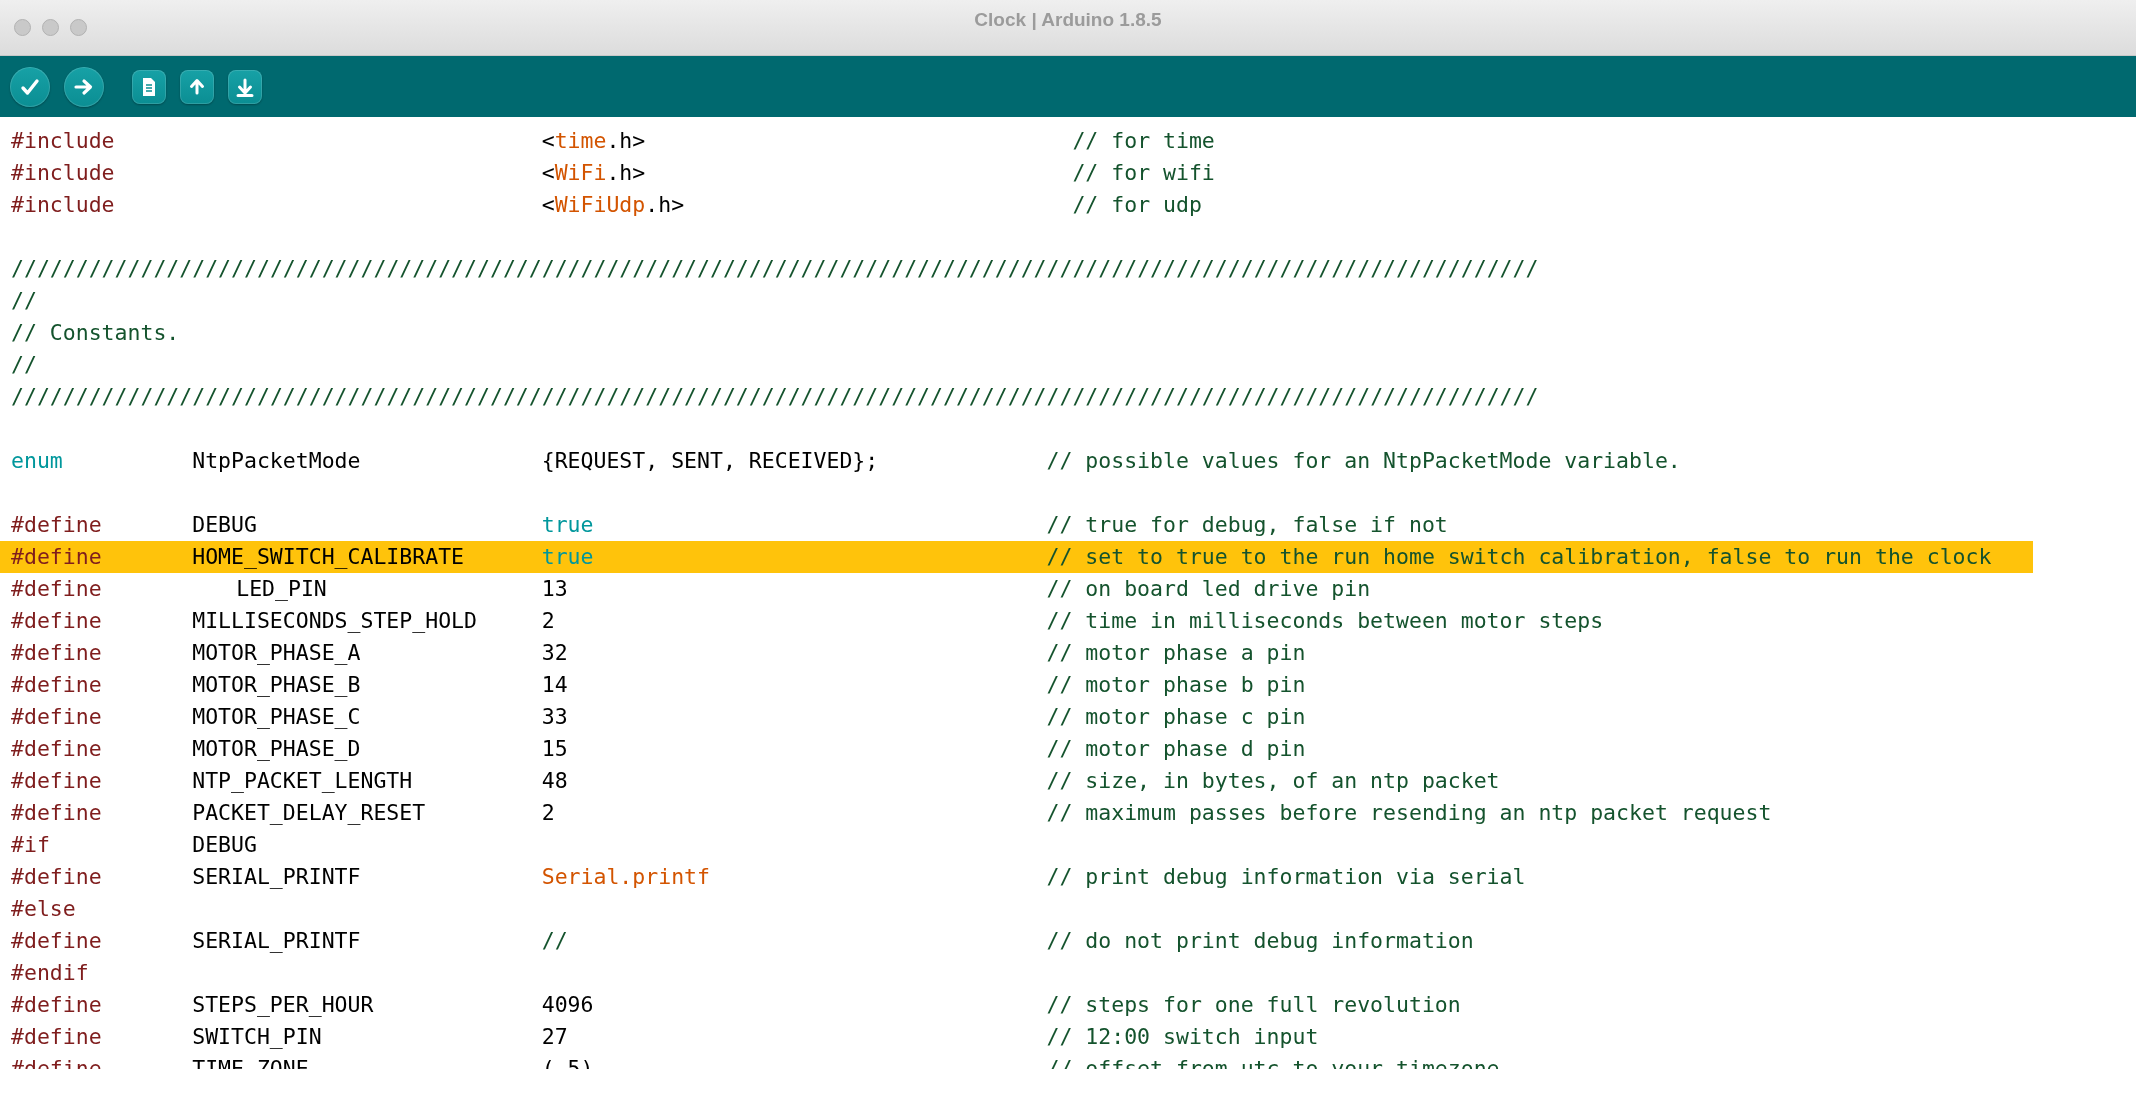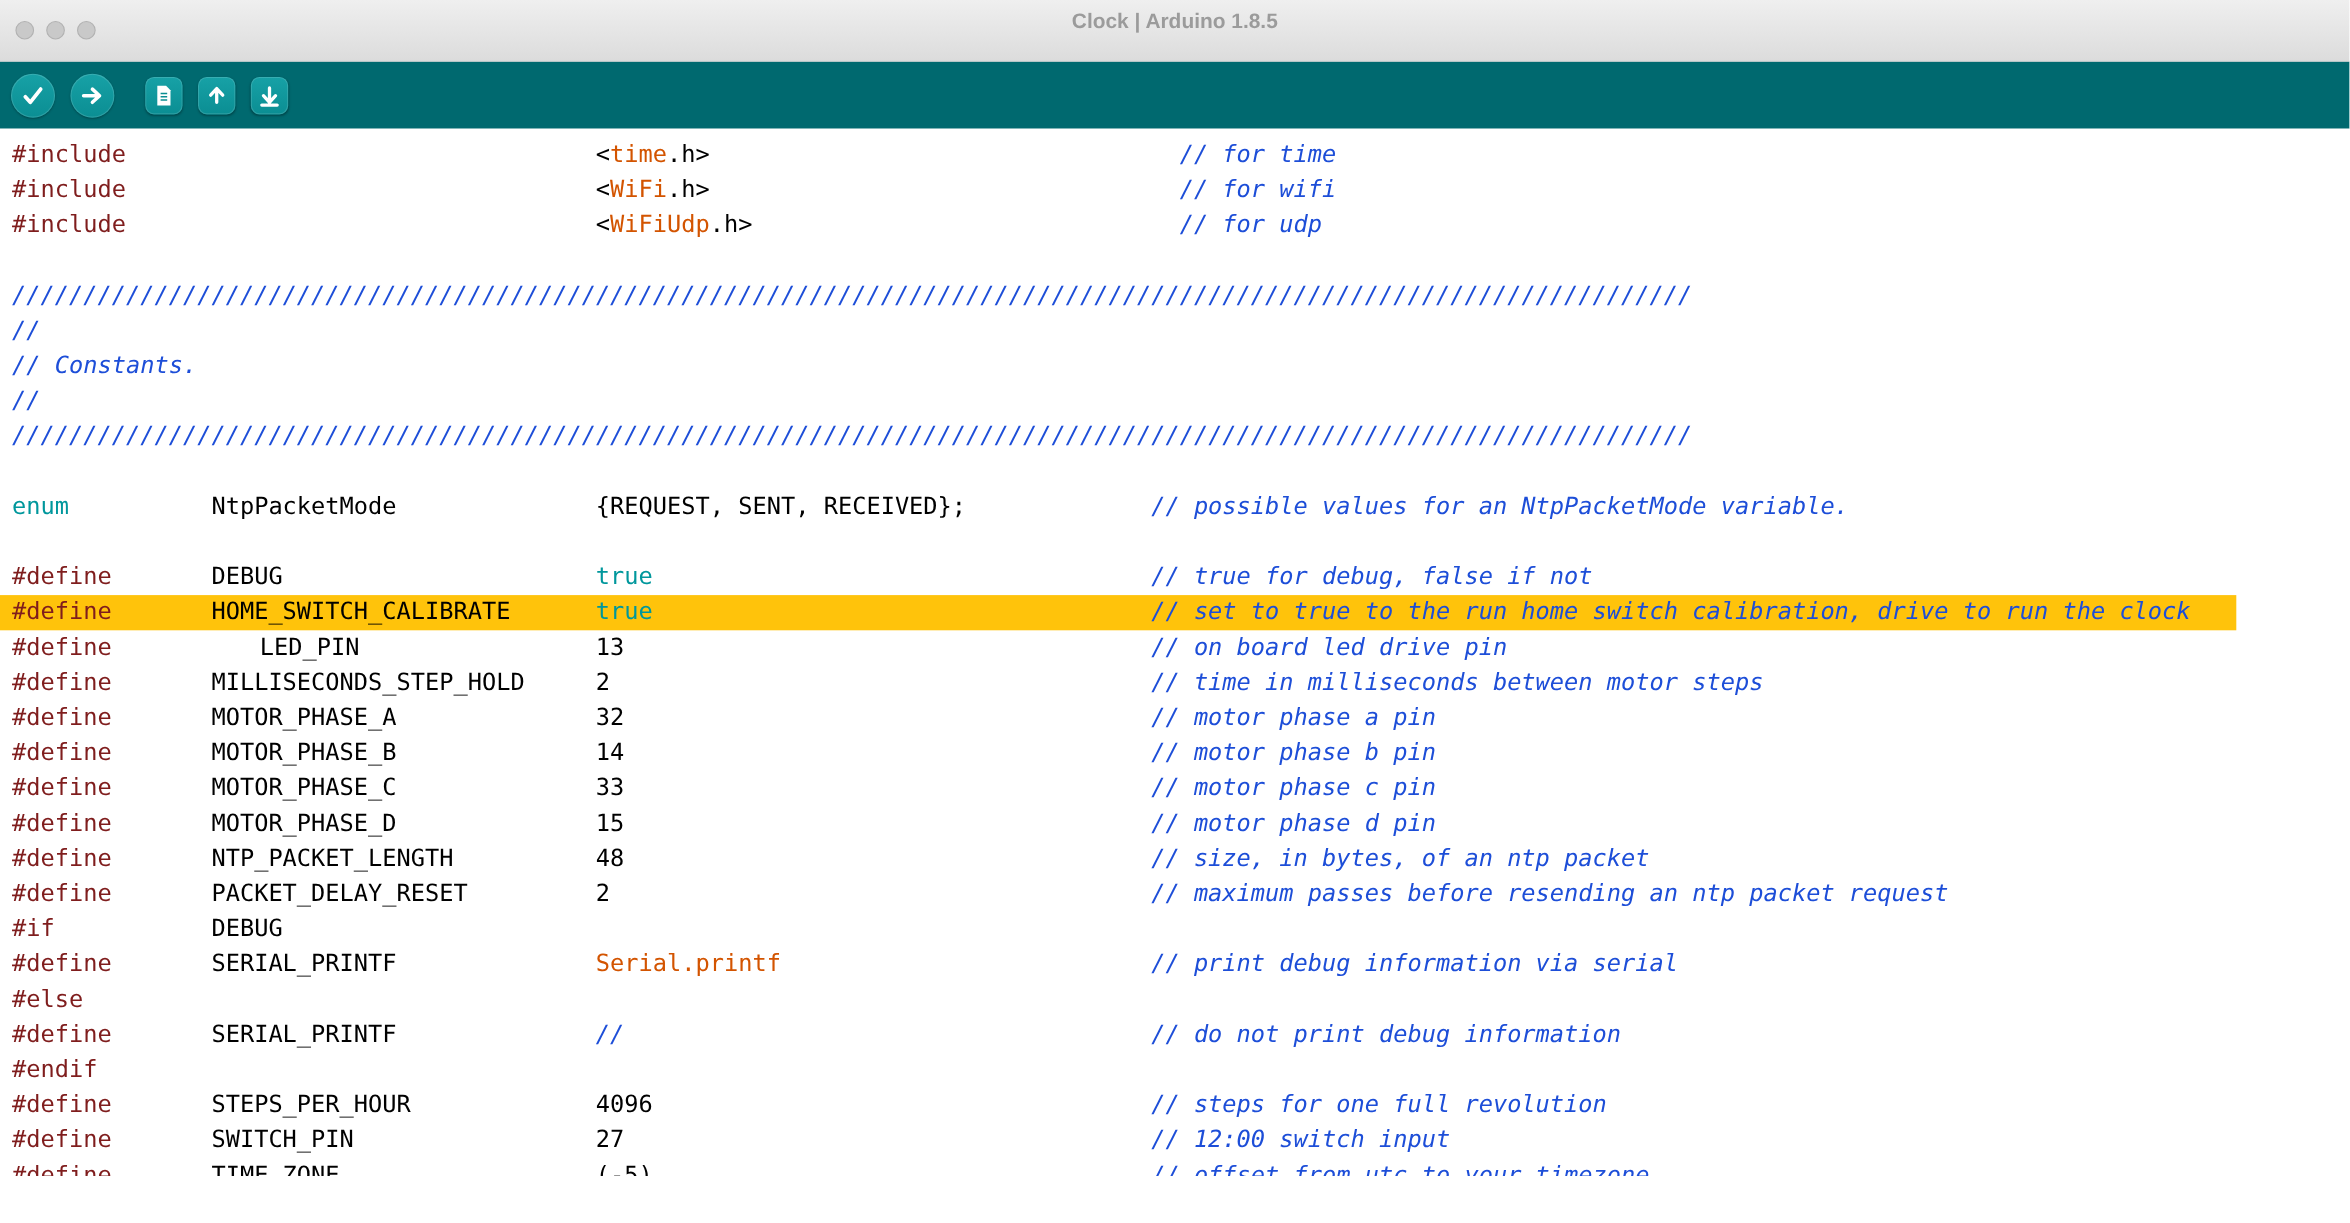--- a/index.html
+++ b/index.html
@@ -38,21 +38,21 @@
   .editor { position: relative; background: #FFFFFF; height: 952px; overflow: hidden;
             padding-top: 8px; font-family: "DejaVu Sans Mono", monospace;
             font-size: 21.5px; cursor: text; }
   .code-line { position: relative; height: 32px; }
   .code-line.hl { background: #FFC30B; width: calc(154ch + 40px); }
   .seg { position: absolute; top: 0; line-height: 32px; white-space: pre; }
   .pp { color: #7f1d1d; }   
   .kw { color: #00979C; }   
   .fn { color: #D35400; }   
   .pl { color: #000000; }   
-  .cm { color: #1d4ed8; font-style: italic; }   
+  .cm { color: #14532d; }   
 </style>
 </head>
 <body>
 
 <div class="window">
 
   <div class="titlebar">
     <div class="traffic">
       <span class="tl"></span>
       <span class="tl"></span>
@@ -150,21 +150,21 @@
       <div class="code-line">
         <span class="seg pp" style="left: calc(0ch + 11px);">#define</span>
         <span class="seg pl" style="left: calc(14ch + 11px);">DEBUG</span>
         <span class="seg kw" style="left: calc(41ch + 11px);">true</span>
         <span class="seg cm" style="left: calc(80ch + 11px);">// true for debug, false if not</span>
       </div>
       <div class="code-line hl">
         <span class="seg pp" style="left: calc(0ch + 11px);">#define</span>
         <span class="seg pl" style="left: calc(14ch + 11px);">HOME_SWITCH_CALIBRATE</span>
         <span class="seg kw" style="left: calc(41ch + 11px);">true</span>
-        <span class="seg cm" style="left: calc(80ch + 11px);">// set to true to the run home switch calibration, drive to run the clock</span>
+        <span class="seg cm" style="left: calc(80ch + 11px);">// set to true to the run home switch calibration, false to run the clock</span>
       </div>
       <div class="code-line">
         <span class="seg pp" style="left: calc(0ch + 11px);">#define</span>
         <span class="seg pl" style="left: calc(14ch + 11px); margin-left: 44px;">LED_PIN</span>
         <span class="seg pl" style="left: calc(41ch + 11px);">13</span>
         <span class="seg cm" style="left: calc(80ch + 11px);">// on board led drive pin</span>
       </div>
       <div class="code-line">
         <span class="seg pp" style="left: calc(0ch + 11px);">#define</span>
         <span class="seg pl" style="left: calc(14ch + 11px);">MILLISECONDS_STEP_HOLD</span>

